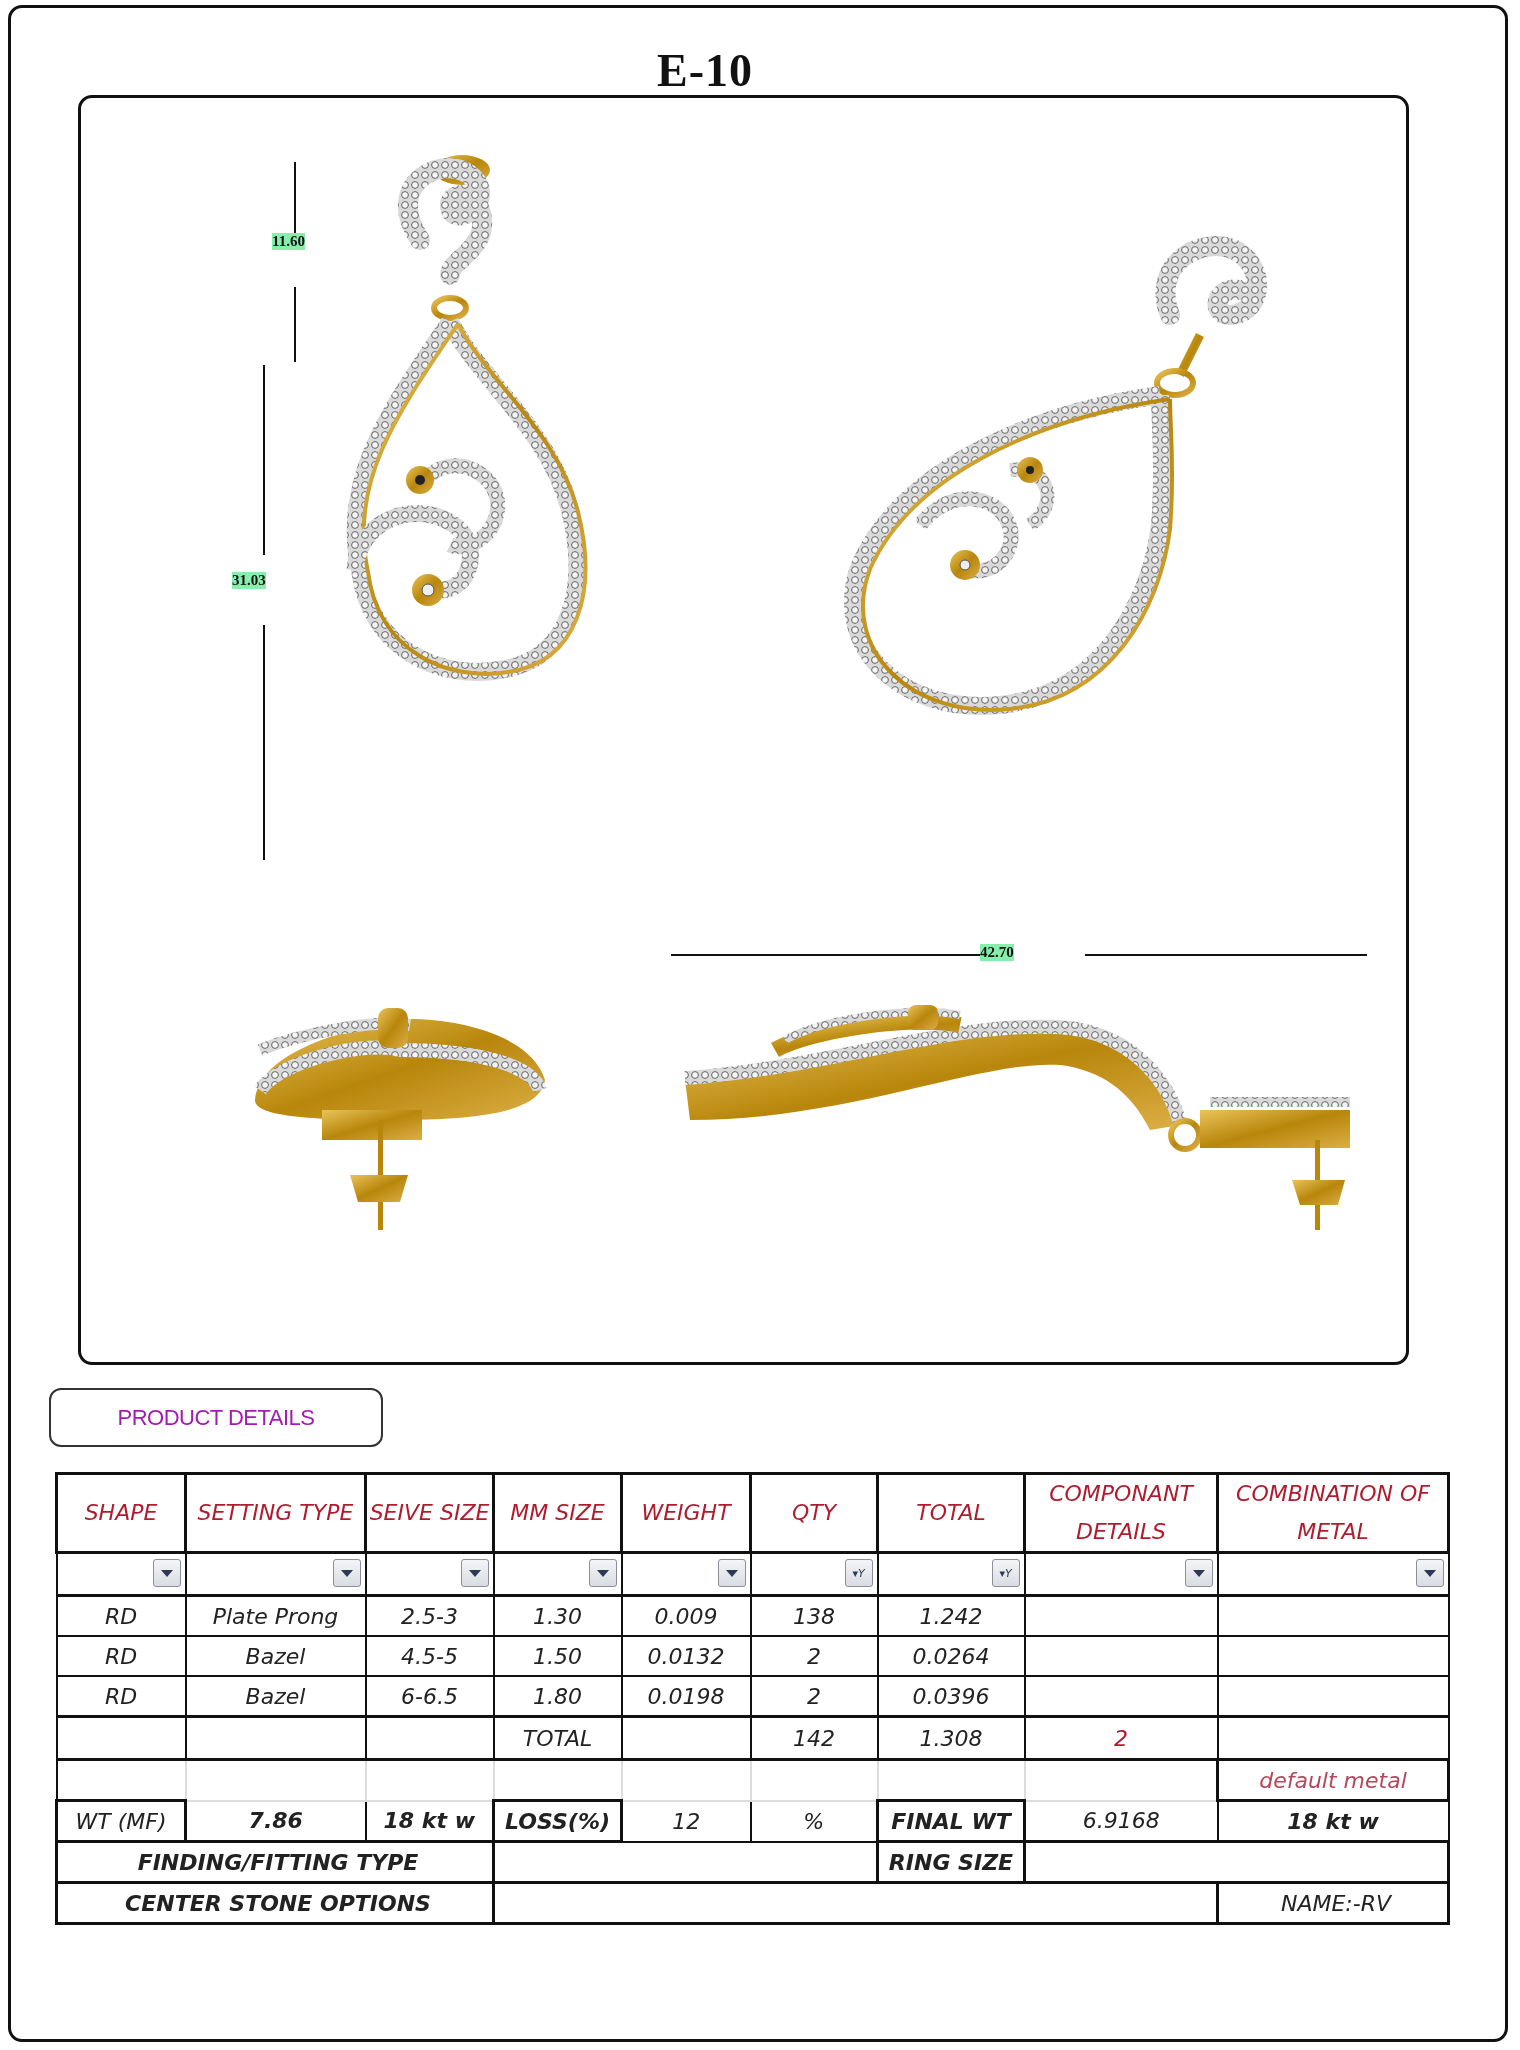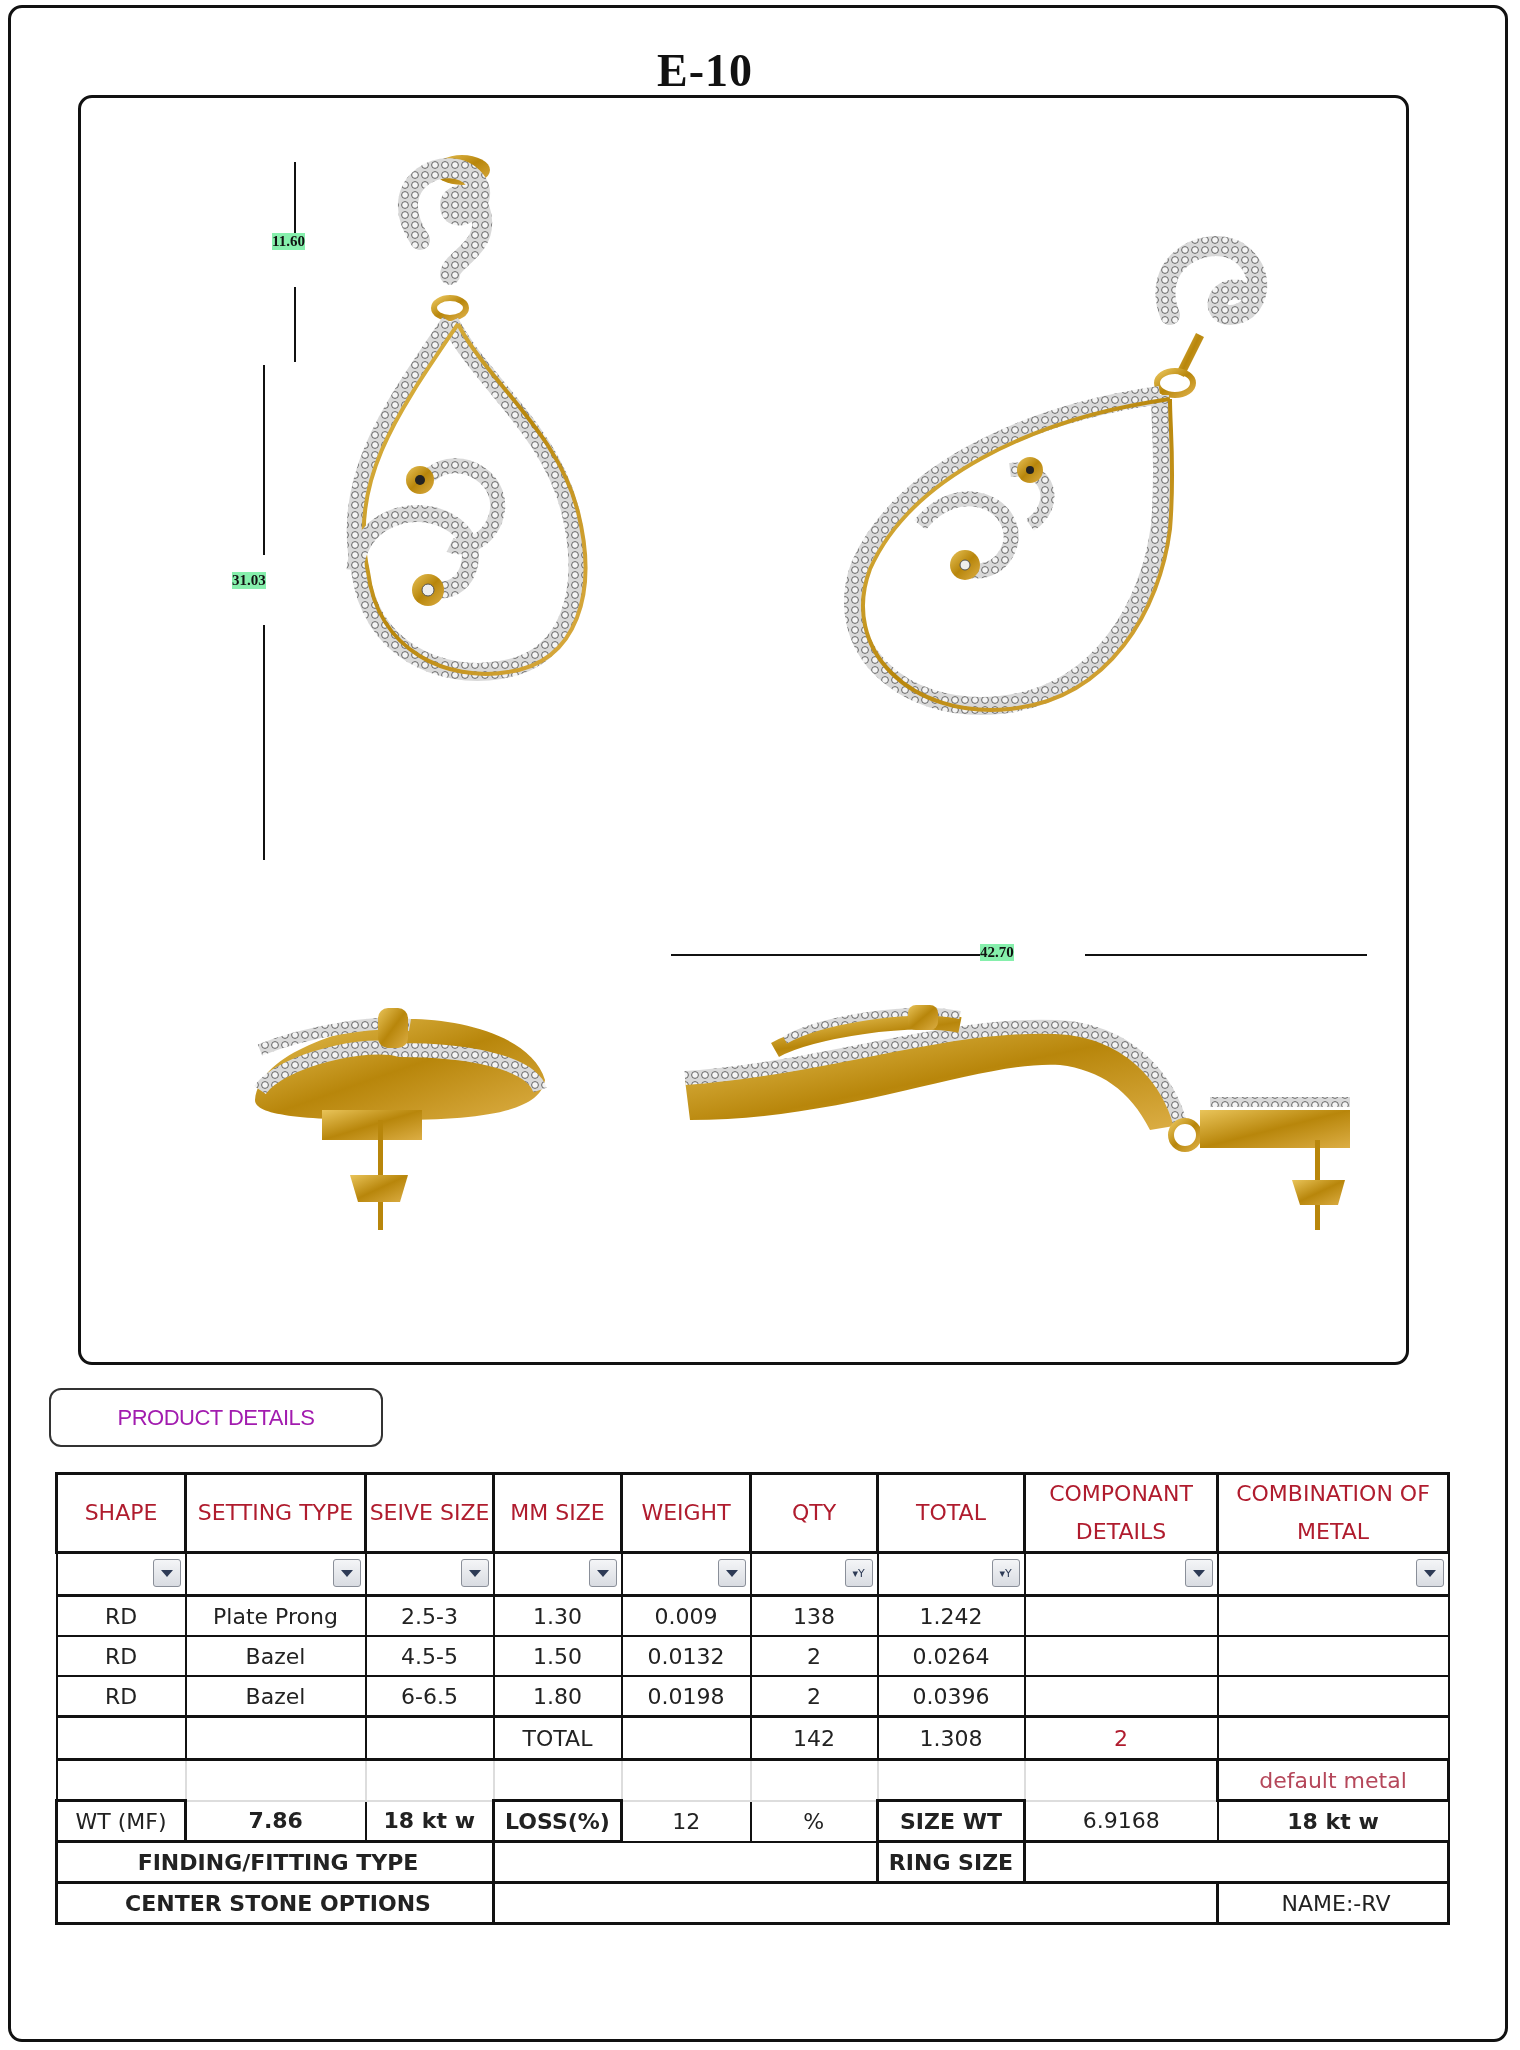--- a/index.html
+++ b/index.html
@@ -4,21 +4,21 @@
 <style>
   html, body { margin:0; padding:0; background:#ffffff; }
   body { width:1520px; height:2050px; position:relative; overflow:hidden; font-family:"Liberation Sans", sans-serif; }
   .outer-frame { position:absolute; left:8px; top:5px; width:1500px; height:2037px; border:3px solid #111; border-radius:14px; box-sizing:border-box; }
   .title { position:absolute; left:620px; top:44px; width:170px; text-align:center; font-family:"Liberation Serif", serif; font-weight:bold; font-size:46px; color:#111; letter-spacing:1px; }
   .image-frame { position:absolute; left:78px; top:95px; width:1331px; height:1270px; border:3px solid #111; border-radius:14px; box-sizing:border-box; }
   .dim-line { position:absolute; background:#111; }
   .dim-label { position:absolute; font-family:"Liberation Serif", serif; font-weight:bold; font-size:15px; color:#111; background:#86efac; }
   .view { position:absolute; }
   .pd-box { position:absolute; left:49px; top:1388px; width:334px; height:59px; border:2px solid #333; border-radius:12px; box-sizing:border-box; display:flex; align-items:center; justify-content:center; font-family:"Liberation Sans", sans-serif; font-size:22px; color:#a21caf; letter-spacing:-0.5px; }
-  table.spec { position:absolute; left:55px; top:1472px; width:1392px; border-collapse:collapse; table-layout:fixed; font-family:"DejaVu Sans", sans-serif; font-size:22px; }
+  table.spec { position:absolute; left:55px; top:1472px; width:1392px; border-collapse:collapse; table-layout:fixed; font-family:"DejaVu Sans", sans-serif; font-size:22px;font-style:italic; }
   table.spec td { border:2px solid #111; text-align:center; vertical-align:middle; padding:0; overflow:hidden; white-space:nowrap; color:#222; }
   table.spec tr.hdr td { height:76px; color:#b01c2e; font-size:22px; line-height:38px; white-space:normal; border-width:3px; }
   table.spec tr.flt td { height:40px; position:relative; border-bottom-width:3px; }
   table.spec tr.row td { height:38px; border-width:2px 2px; }
   table.spec tr.tot td { height:40px; font-weight:normal; border-top-width:3px; border-bottom-width:3px; }
   .thick { border-width:3px !important; }
   .bold { font-weight:bold; }
   .red { color:#b01c2e !important; }
   .left { text-align:right; padding-left:6px !important; }
   .filter-btn { position:absolute; right:4px; top:5px; width:28px; height:28px; border:1px solid #8a8f99; border-radius:3px; background:linear-gradient(#f4f5f7,#d9dce2); box-sizing:border-box; display:flex; align-items:center; justify-content:center; font-size:11px; color:#2d3a55; }
@@ -235,21 +235,21 @@
     <td style="border-color:#ddd #111 #ddd #ddd"></td>
     <td class="red thick" style="font-weight:normal;color:#b5475a !important;">default metal</td>
   </tr>
   <tr class="row">
     <td class="thick">WT (MF)</td>
     <td class="bold">7.86</td>
     <td class="bold">18 kt w</td>
     <td class="thick bold">LOSS(%)</td>
     <td>12</td>
     <td>%</td>
-    <td class="thick bold">SIZE WT</td>
+    <td class="thick bold">FINAL WT</td>
     <td>6.9168</td>
     <td class="bold">18 kt w</td>
   </tr>
   <tr class="row">
     <td colspan="3" class="left thick bold">FINDING/FITTING TYPE</td>
     <td colspan="3" style="border-color:#111 #ddd"></td>
     <td class="thick bold">RING SIZE</td>
     <td colspan="2" class="thick"></td>
   </tr>
   <tr class="row">

